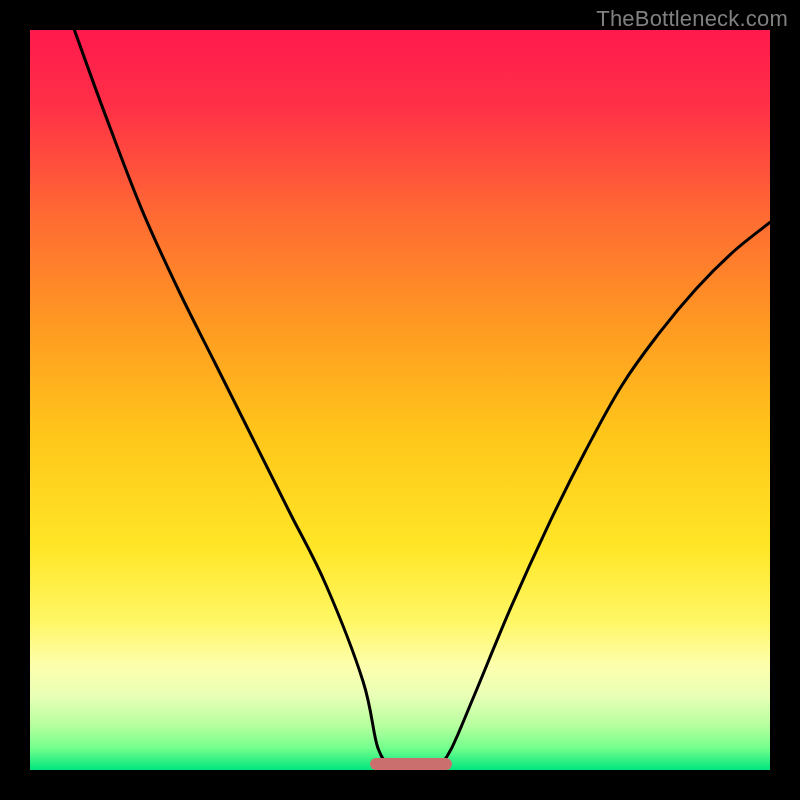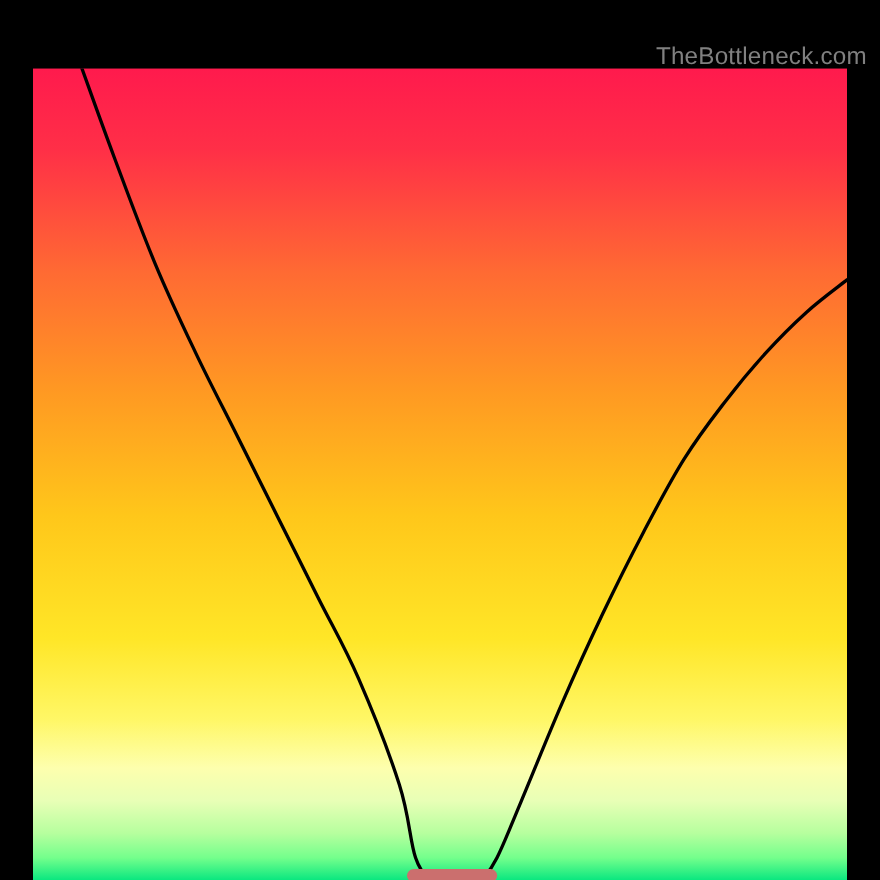--- a/index.html
+++ b/index.html
@@ -11,21 +11,20 @@
     overflow: hidden;
     font-family: Arial, Helvetica, sans-serif;
   }
   .frame {
     position: absolute;
     top: 0;
     left: 0;
     width: 800px;
     height: 704px;
     background: #000;
-    margin-top: 32px;
   }
   .plot-area {
     position: absolute;
     top: 30px;
     left: 30px;
     width: 740px;
     height: 740px;
     overflow: hidden;
   }
   .gradient-bg {

